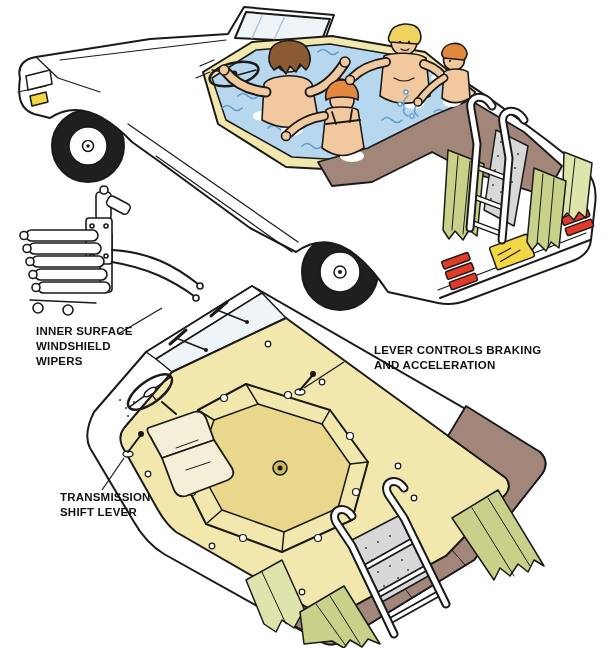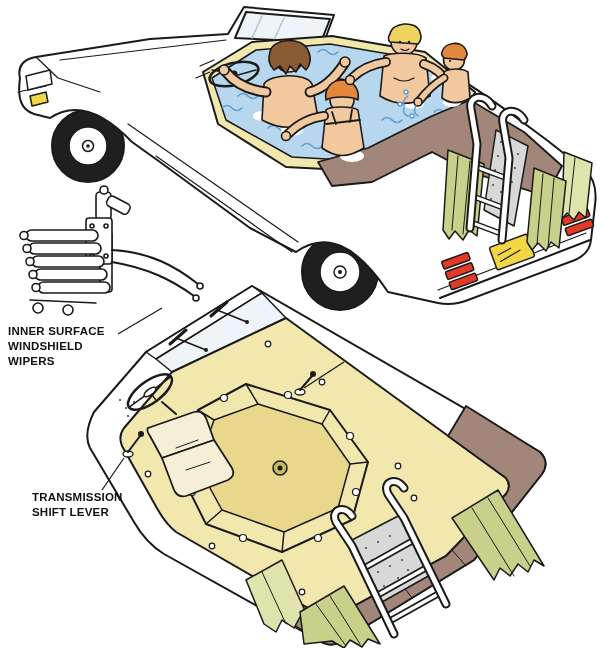--- a/index.html
+++ b/index.html
@@ -1,20 +1,20 @@
 <!DOCTYPE html>
 <html><head>
 <meta charset="utf-8">
 <style>
   html,body{margin:0;padding:0;background:#fff;}
   .canvas{position:relative;width:610px;height:648px;background:#ffffff;overflow:hidden;
           font-family:"Liberation Sans",sans-serif;}
   svg{position:absolute;left:0;top:0;}
   .callout-label{position:absolute;font-weight:bold;font-size:11.5px;line-height:1.3;
-          letter-spacing:.2px;color:#111;white-space:pre-line;}
+          letter-spacing:.2px;color:#111;white-space:pre-line;margin-left:28px;}
   #label-wipers{left:8px;top:324px;}
   #label-lever{left:346px;top:343px;}
   #label-shift{left:32px;top:490px;}
 </style>
 </head>
 <body>
 
 <div class="canvas">
 
 <svg width="610" height="648" viewBox="0 0 610 648">
@@ -387,16 +387,18 @@
   <g stroke="#1a1a1a" stroke-width="1.3" fill="none">
     <path d="M 118,334 L 162,308"></path>
     <path d="M 344,362 L 304,388"></path>
     <path d="M 102,490 L 124,458"></path>
   </g>
 </svg>
 
 <div id="label-wipers" class="callout-label">INNER SURFACE
 WINDSHIELD
 WIPERS</div>
+<div id="label-lever" class="callout-label">LEVER CONTROLS BRAKING
+AND ACCELERATION</div>
 <div id="label-shift" class="callout-label">TRANSMISSION
 SHIFT LEVER</div>
 
 </div>
 
 </body></html>

